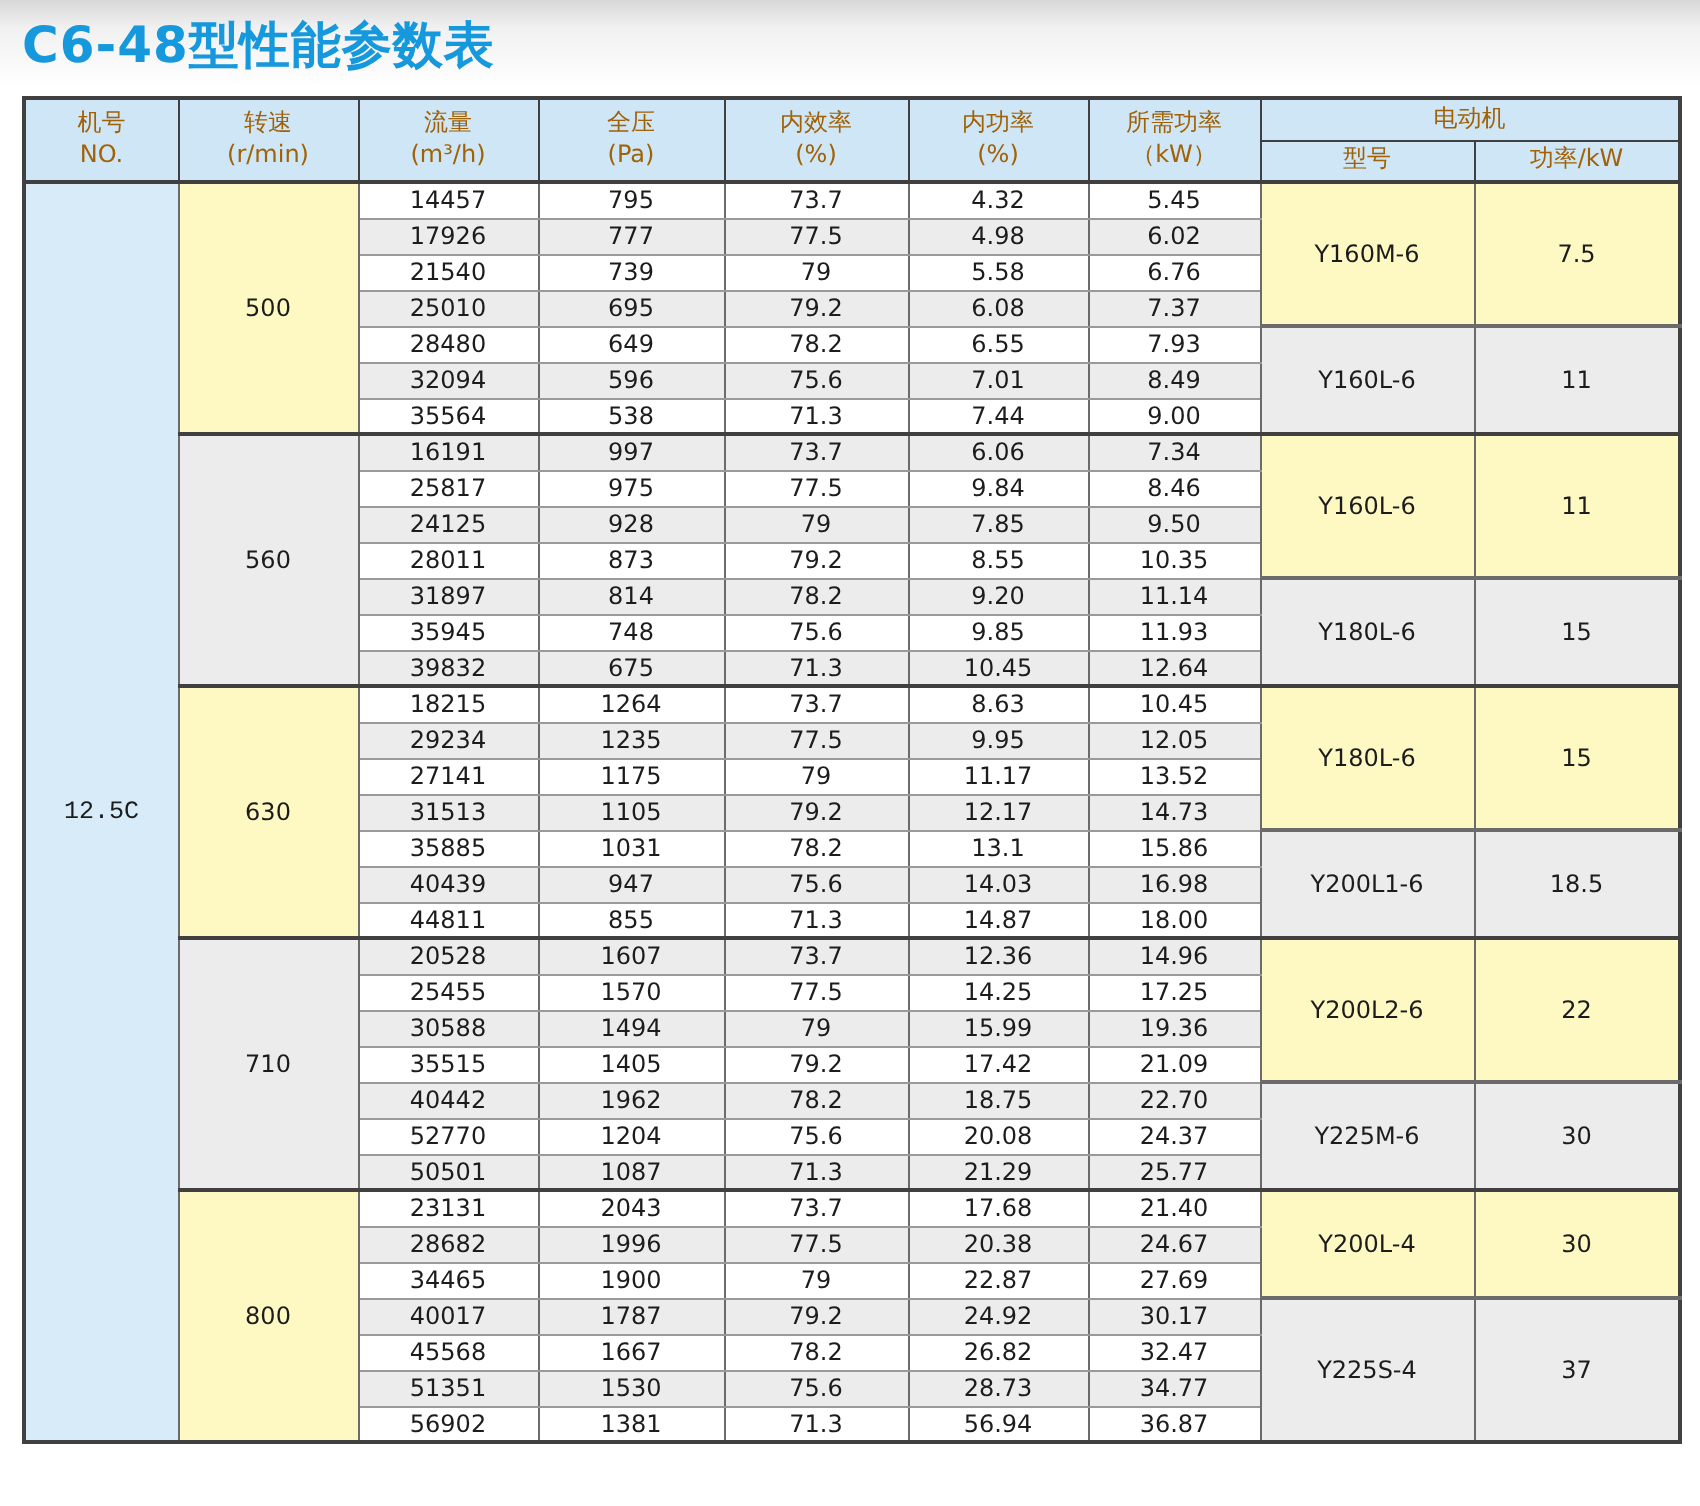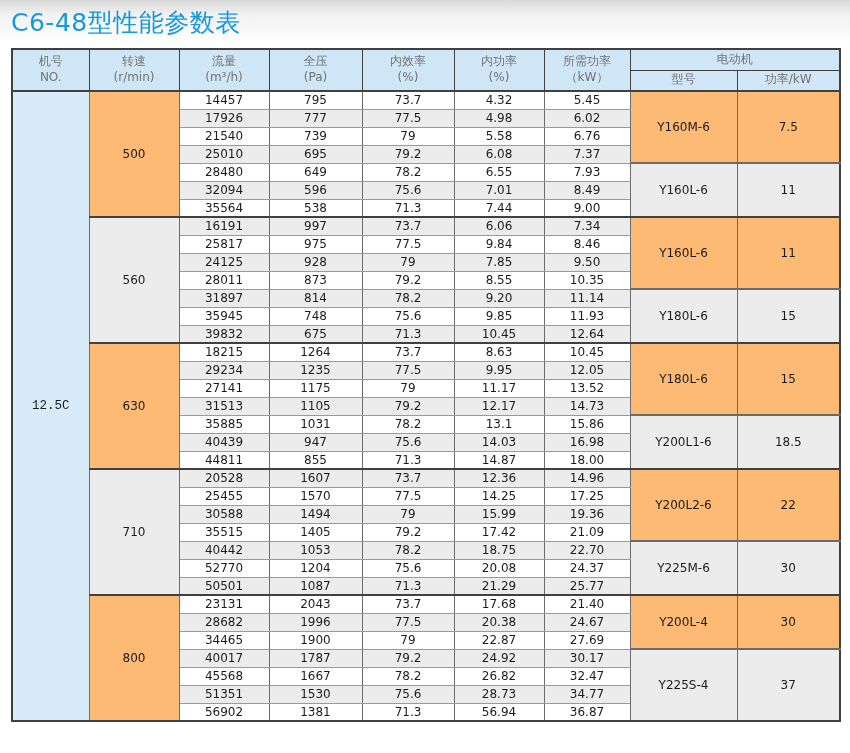--- a/index.html
+++ b/index.html
@@ -8,37 +8,37 @@
   }
   body {
     width: 850px;
     height: 753px;
     font-family: "DejaVu Sans", "Liberation Sans", sans-serif;
     background: linear-gradient(180deg, #d8d8d8 0px, #f1f1f1 14px, #ffffff 44px, #ffffff 100%);
     overflow: hidden;
   }
   .title {
     font-size: 25px;
-    font-weight: normal;
+    font-weight: bold;
     color: var(--title-blue, #1598dc);
     margin: 6px 0 9px 11px;
     letter-spacing: 0.5px;
   }
   table.perf {
     border-collapse: collapse;
     table-layout: fixed;
     margin-left: 11px;
     width: 830px;
     border: 2px solid var(--border-dark, #404040);
   }
   thead th {
     background: var(--header-bg, #cee6f5);
     font-weight: normal;
     font-size: 12px;
-    color: #737373;
+    color: #a16207;
     border: 1px solid var(--border-dark, #4a4a4a);
     padding: 1px 0;
     line-height: 1.3;
     text-align: center;
   }
   thead tr { height: 21px; }
   tbody tr { height: 18px; }
   tbody td {
     font-size: 12px;
     color: var(--text, #1c1c1c);
@@ -50,21 +50,21 @@
     border-top: 1px solid var(--border-light, #9a9a9a);
     border-bottom: 1px solid var(--border-light, #9a9a9a);
     background: #ffffff;
     overflow: hidden;
     white-space: nowrap;
   }
   tbody tr.gray td.data { background: var(--row-gray, #ececec); }
   tbody tr.white td.data { background: #ffffff; }
   td.machine { background: var(--machine-bg, #d7ebf8); font-size: 12.5px; font-family: Liberation Mono, monospace; }
   td.cell-gray  { background: var(--row-gray, #ececec); }
-  td.cell-white { background: #fdba74; }
+  td.cell-white { background: #fef9c3; }
   tr.group-start td { border-top: 2px solid var(--border-dark, #404040); }
   td.motor-second { border-top: 2px solid var(--border-mid, #5a5a5a); }
 </style>
 </head>
 <body>
 
 <div class="page">
   <h1 class="title">C6-48型性能参数表</h1>
 
   <table class="perf">
@@ -306,21 +306,21 @@
         </tr>
         <tr class="white">
           <td class="data">35515</td>
           <td class="data">1405</td>
           <td class="data">79.2</td>
           <td class="data">17.42</td>
           <td class="data">21.09</td>
         </tr>
         <tr class="gray">
           <td class="data">40442</td>
-          <td class="data">1053</td>
+          <td class="data">1962</td>
           <td class="data">78.2</td>
           <td class="data">18.75</td>
           <td class="data">22.70</td>
           <td rowspan="3" class="cell-gray motor-second">Y225M-6</td>
           <td rowspan="3" class="cell-gray motor-second">30</td>
         </tr>
         <tr class="white">
           <td class="data">52770</td>
           <td class="data">1204</td>
           <td class="data">75.6</td>

